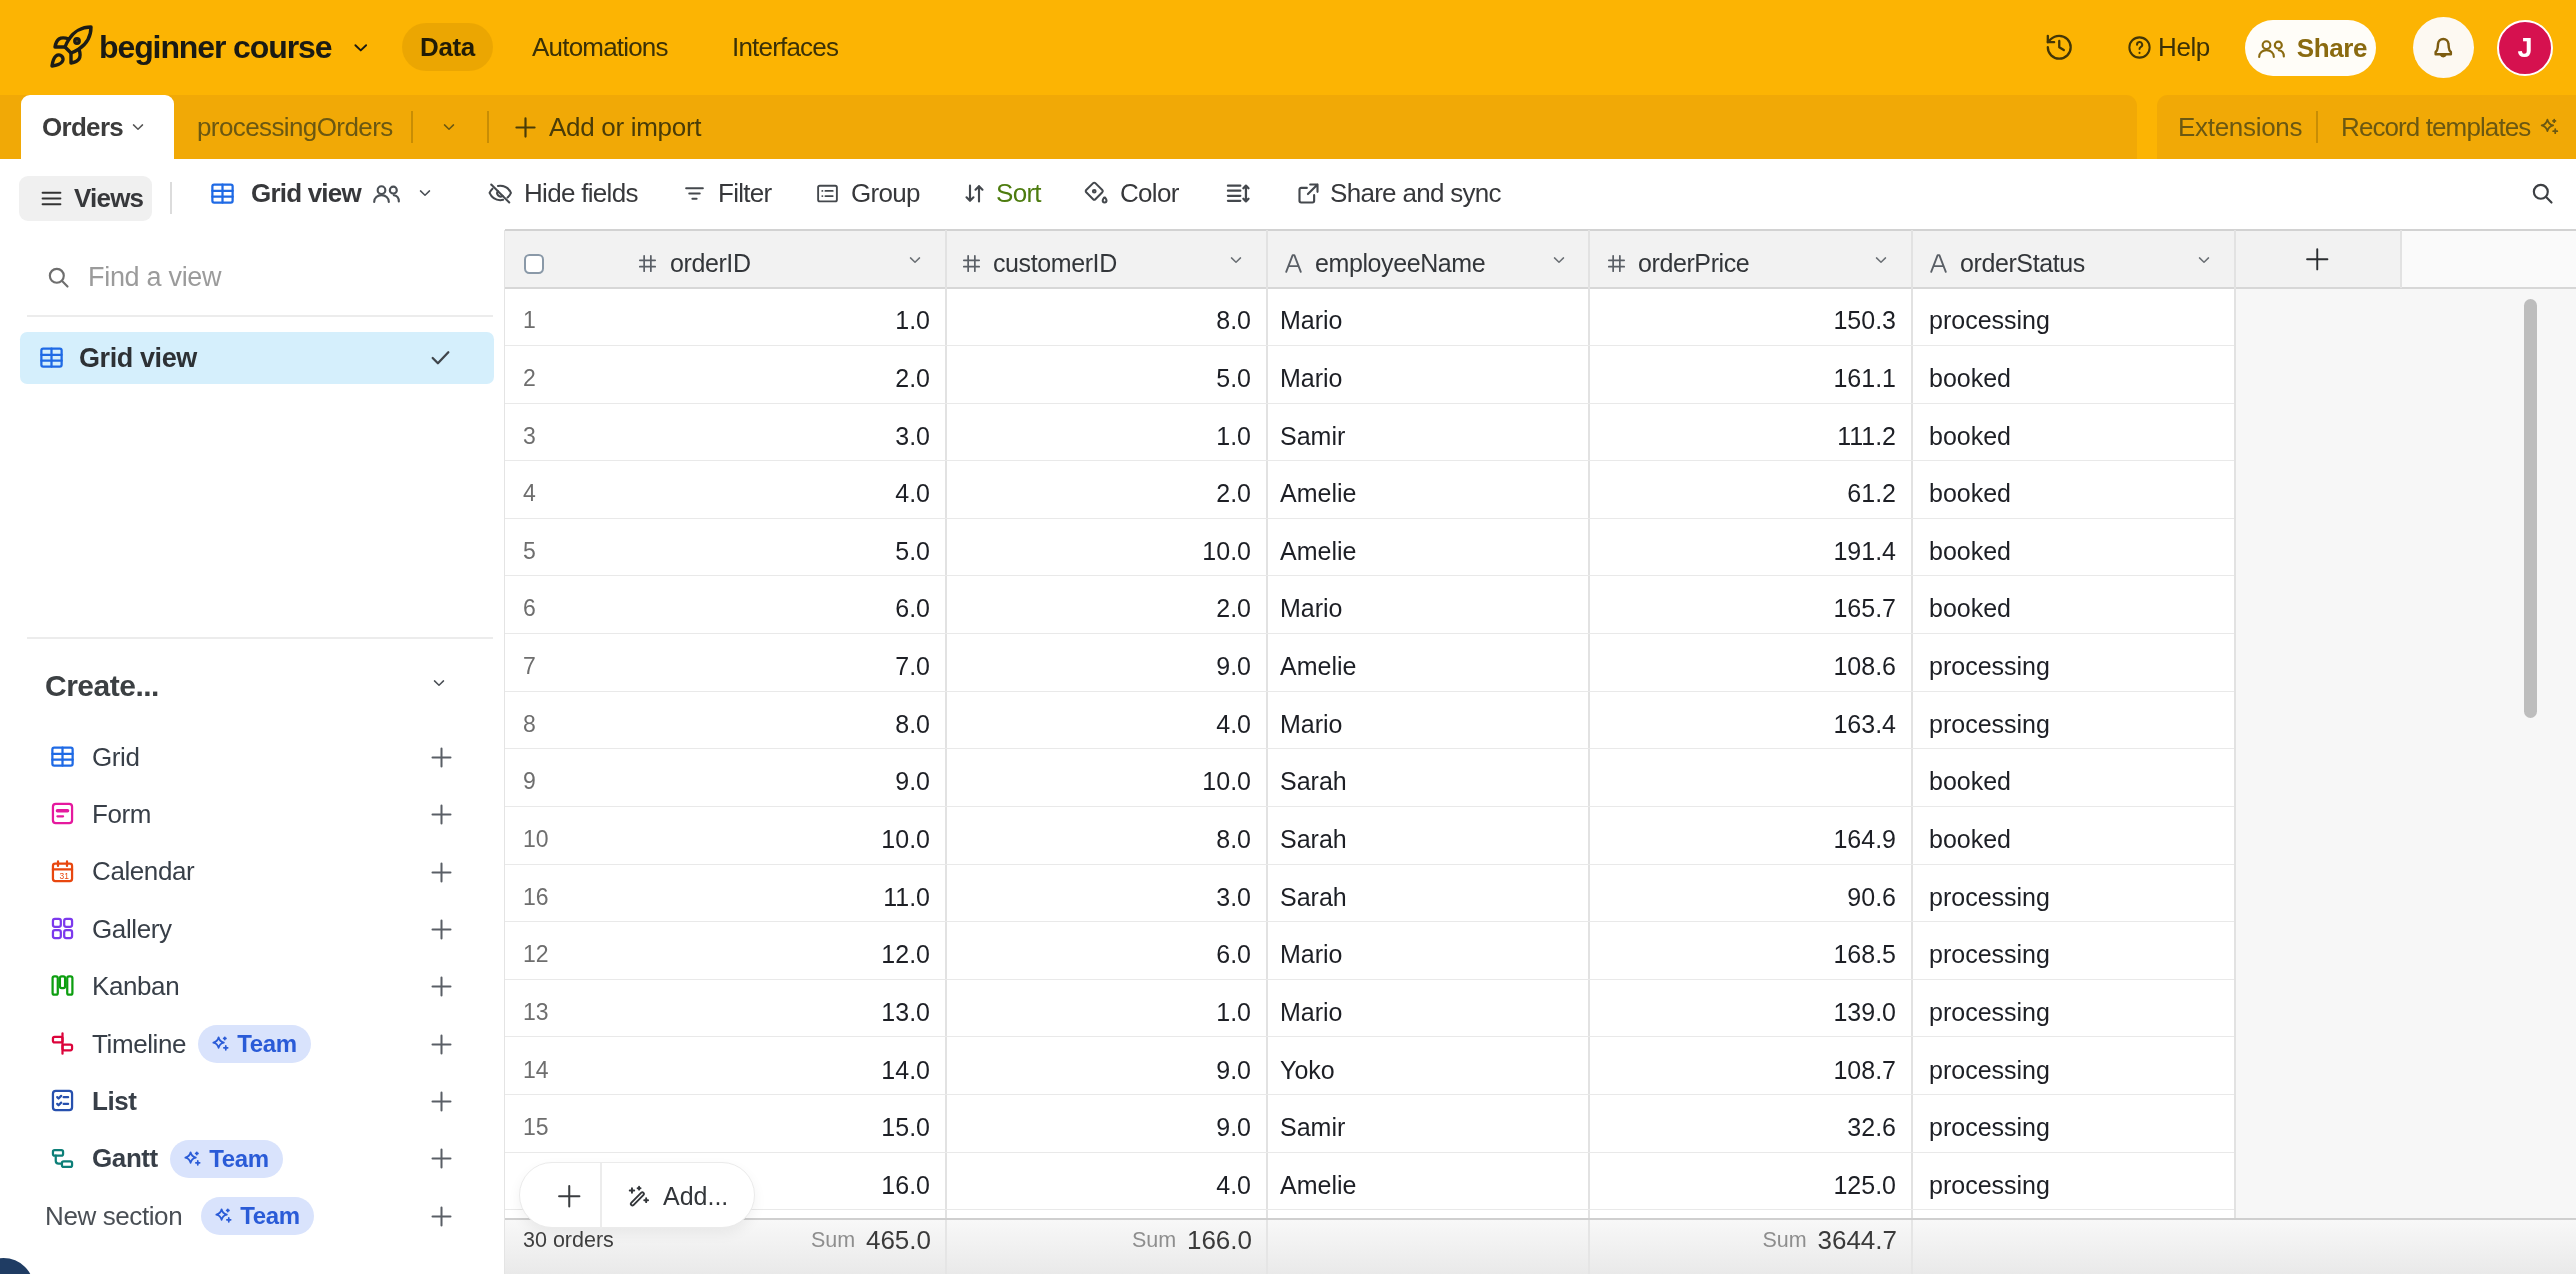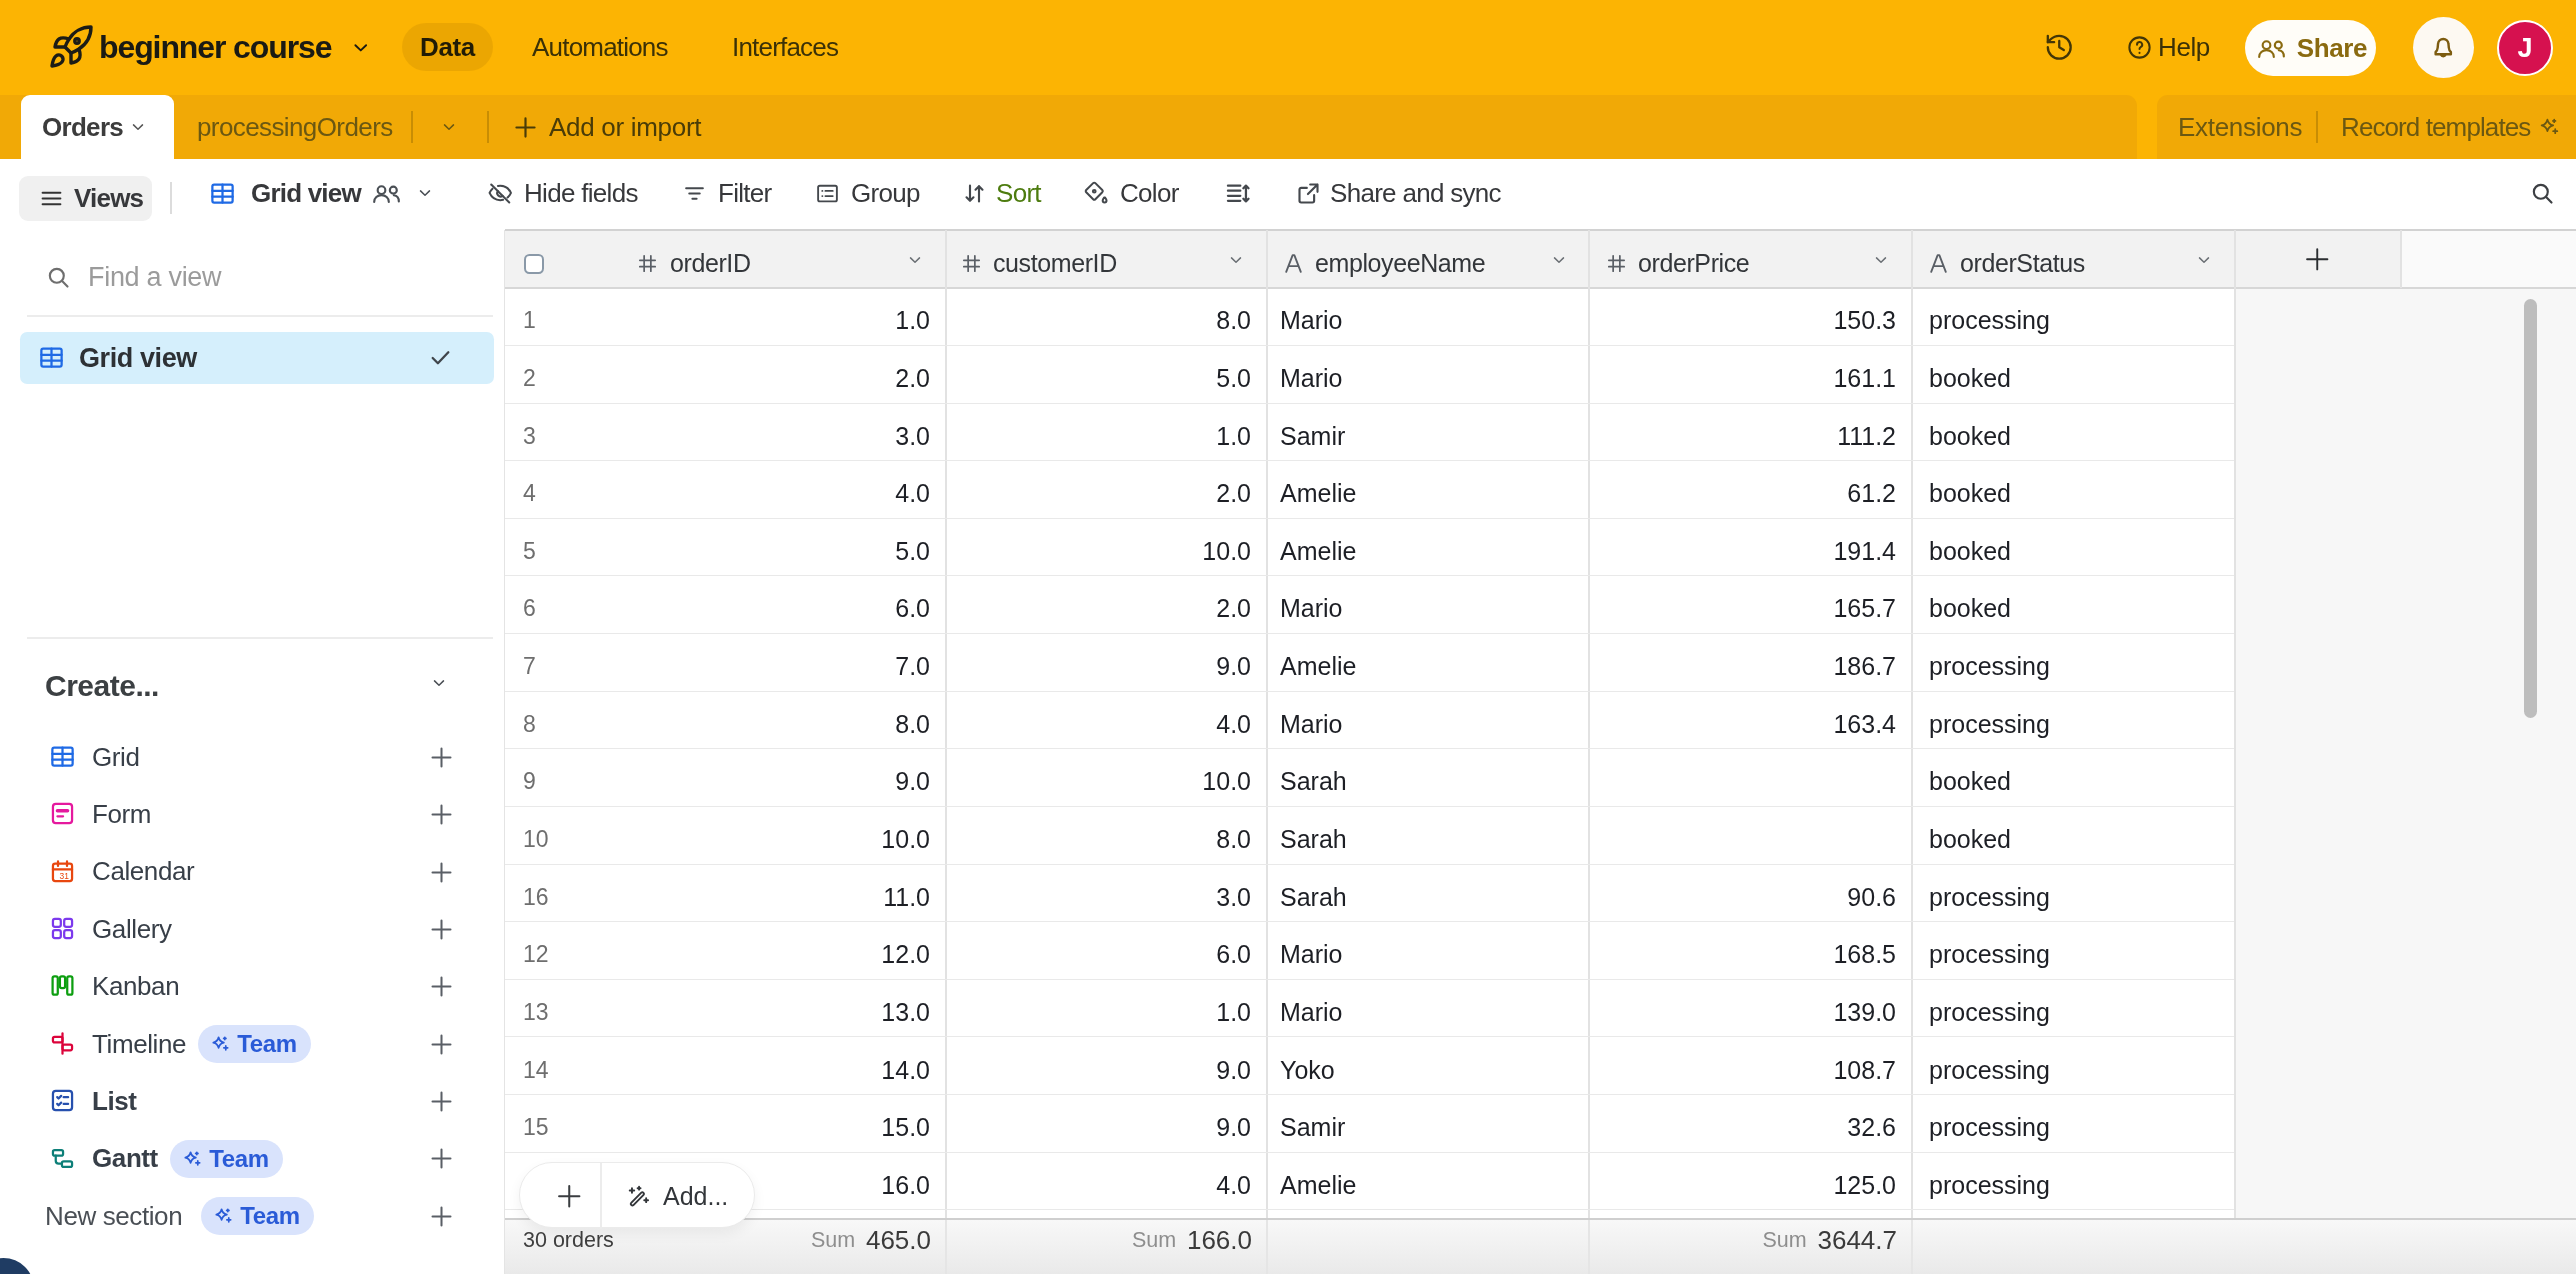--- a/index.html
+++ b/index.html
@@ -467,40 +467,41 @@
 <div class="fx" style="left:717px;top:579px;width:213px;height:58px;justify-content:flex-end;font-size:25px;color:#1d1f25">6.0</div>
 <div class="fx" style="left:986px;top:579px;width:265px;height:58px;justify-content:flex-end;font-size:25px;color:#1d1f25">2.0</div>
 <div class="fx" style="left:1280px;top:579px;height:58px;font-size:25px;color:#1d1f25">Mario</div>
 <div class="fx" style="left:1667px;top:579px;width:229px;height:58px;justify-content:flex-end;font-size:25px;color:#1d1f25">165.7</div>
 <div class="fx" style="left:1929px;top:579px;height:58px;font-size:25px;color:#1d1f25">booked</div>
 <div class="a" style="left:505px;top:691px;width:1729px;height:1.3px;background:#e9e9e9"></div>
 <div class="fx" style="left:523px;top:637px;height:58px;font-size:23px;color:#6e6e6e">7</div>
 <div class="fx" style="left:717px;top:637px;width:213px;height:58px;justify-content:flex-end;font-size:25px;color:#1d1f25">7.0</div>
 <div class="fx" style="left:986px;top:637px;width:265px;height:58px;justify-content:flex-end;font-size:25px;color:#1d1f25">9.0</div>
 <div class="fx" style="left:1280px;top:637px;height:58px;font-size:25px;color:#1d1f25">Amelie</div>
-<div class="fx" style="left:1667px;top:637px;width:229px;height:58px;justify-content:flex-end;font-size:25px;color:#1d1f25">186.7</div>
+<div class="fx" style="left:1667px;top:637px;width:229px;height:58px;justify-content:flex-end;font-size:25px;color:#1d1f25">108.6</div>
 <div class="fx" style="left:1929px;top:637px;height:58px;font-size:25px;color:#1d1f25">processing</div>
 <div class="a" style="left:505px;top:748px;width:1729px;height:1.3px;background:#e9e9e9"></div>
 <div class="fx" style="left:523px;top:695px;height:58px;font-size:23px;color:#6e6e6e">8</div>
 <div class="fx" style="left:717px;top:695px;width:213px;height:58px;justify-content:flex-end;font-size:25px;color:#1d1f25">8.0</div>
 <div class="fx" style="left:986px;top:695px;width:265px;height:58px;justify-content:flex-end;font-size:25px;color:#1d1f25">4.0</div>
 <div class="fx" style="left:1280px;top:695px;height:58px;font-size:25px;color:#1d1f25">Mario</div>
 <div class="fx" style="left:1667px;top:695px;width:229px;height:58px;justify-content:flex-end;font-size:25px;color:#1d1f25">163.4</div>
 <div class="fx" style="left:1929px;top:695px;height:58px;font-size:25px;color:#1d1f25">processing</div>
 <div class="a" style="left:505px;top:806px;width:1729px;height:1.3px;background:#e9e9e9"></div>
 <div class="fx" style="left:523px;top:752px;height:58px;font-size:23px;color:#6e6e6e">9</div>
 <div class="fx" style="left:717px;top:752px;width:213px;height:58px;justify-content:flex-end;font-size:25px;color:#1d1f25">9.0</div>
 <div class="fx" style="left:986px;top:752px;width:265px;height:58px;justify-content:flex-end;font-size:25px;color:#1d1f25">10.0</div>
 <div class="fx" style="left:1280px;top:752px;height:58px;font-size:25px;color:#1d1f25">Sarah</div>
 <div class="fx" style="left:1929px;top:752px;height:58px;font-size:25px;color:#1d1f25">booked</div>
 <div class="a" style="left:505px;top:864px;width:1729px;height:1.3px;background:#e9e9e9"></div>
 <div class="fx" style="left:523px;top:810px;height:58px;font-size:23px;color:#6e6e6e">10</div>
 <div class="fx" style="left:717px;top:810px;width:213px;height:58px;justify-content:flex-end;font-size:25px;color:#1d1f25">10.0</div>
 <div class="fx" style="left:986px;top:810px;width:265px;height:58px;justify-content:flex-end;font-size:25px;color:#1d1f25">8.0</div>
 <div class="fx" style="left:1280px;top:810px;height:58px;font-size:25px;color:#1d1f25">Sarah</div>
+<div class="fx" style="left:1667px;top:810px;width:229px;height:58px;justify-content:flex-end;font-size:25px;color:#1d1f25">164.9</div>
 <div class="fx" style="left:1929px;top:810px;height:58px;font-size:25px;color:#1d1f25">booked</div>
 <div class="a" style="left:505px;top:921px;width:1729px;height:1.3px;background:#e9e9e9"></div>
 <div class="fx" style="left:523px;top:868px;height:58px;font-size:23px;color:#6e6e6e">16</div>
 <div class="fx" style="left:717px;top:868px;width:213px;height:58px;justify-content:flex-end;font-size:25px;color:#1d1f25">11.0</div>
 <div class="fx" style="left:986px;top:868px;width:265px;height:58px;justify-content:flex-end;font-size:25px;color:#1d1f25">3.0</div>
 <div class="fx" style="left:1280px;top:868px;height:58px;font-size:25px;color:#1d1f25">Sarah</div>
 <div class="fx" style="left:1667px;top:868px;width:229px;height:58px;justify-content:flex-end;font-size:25px;color:#1d1f25">90.6</div>
 <div class="fx" style="left:1929px;top:868px;height:58px;font-size:25px;color:#1d1f25">processing</div>
 <div class="a" style="left:505px;top:979px;width:1729px;height:1.3px;background:#e9e9e9"></div>
 <div class="fx" style="left:523px;top:925px;height:58px;font-size:23px;color:#6e6e6e">12</div>

